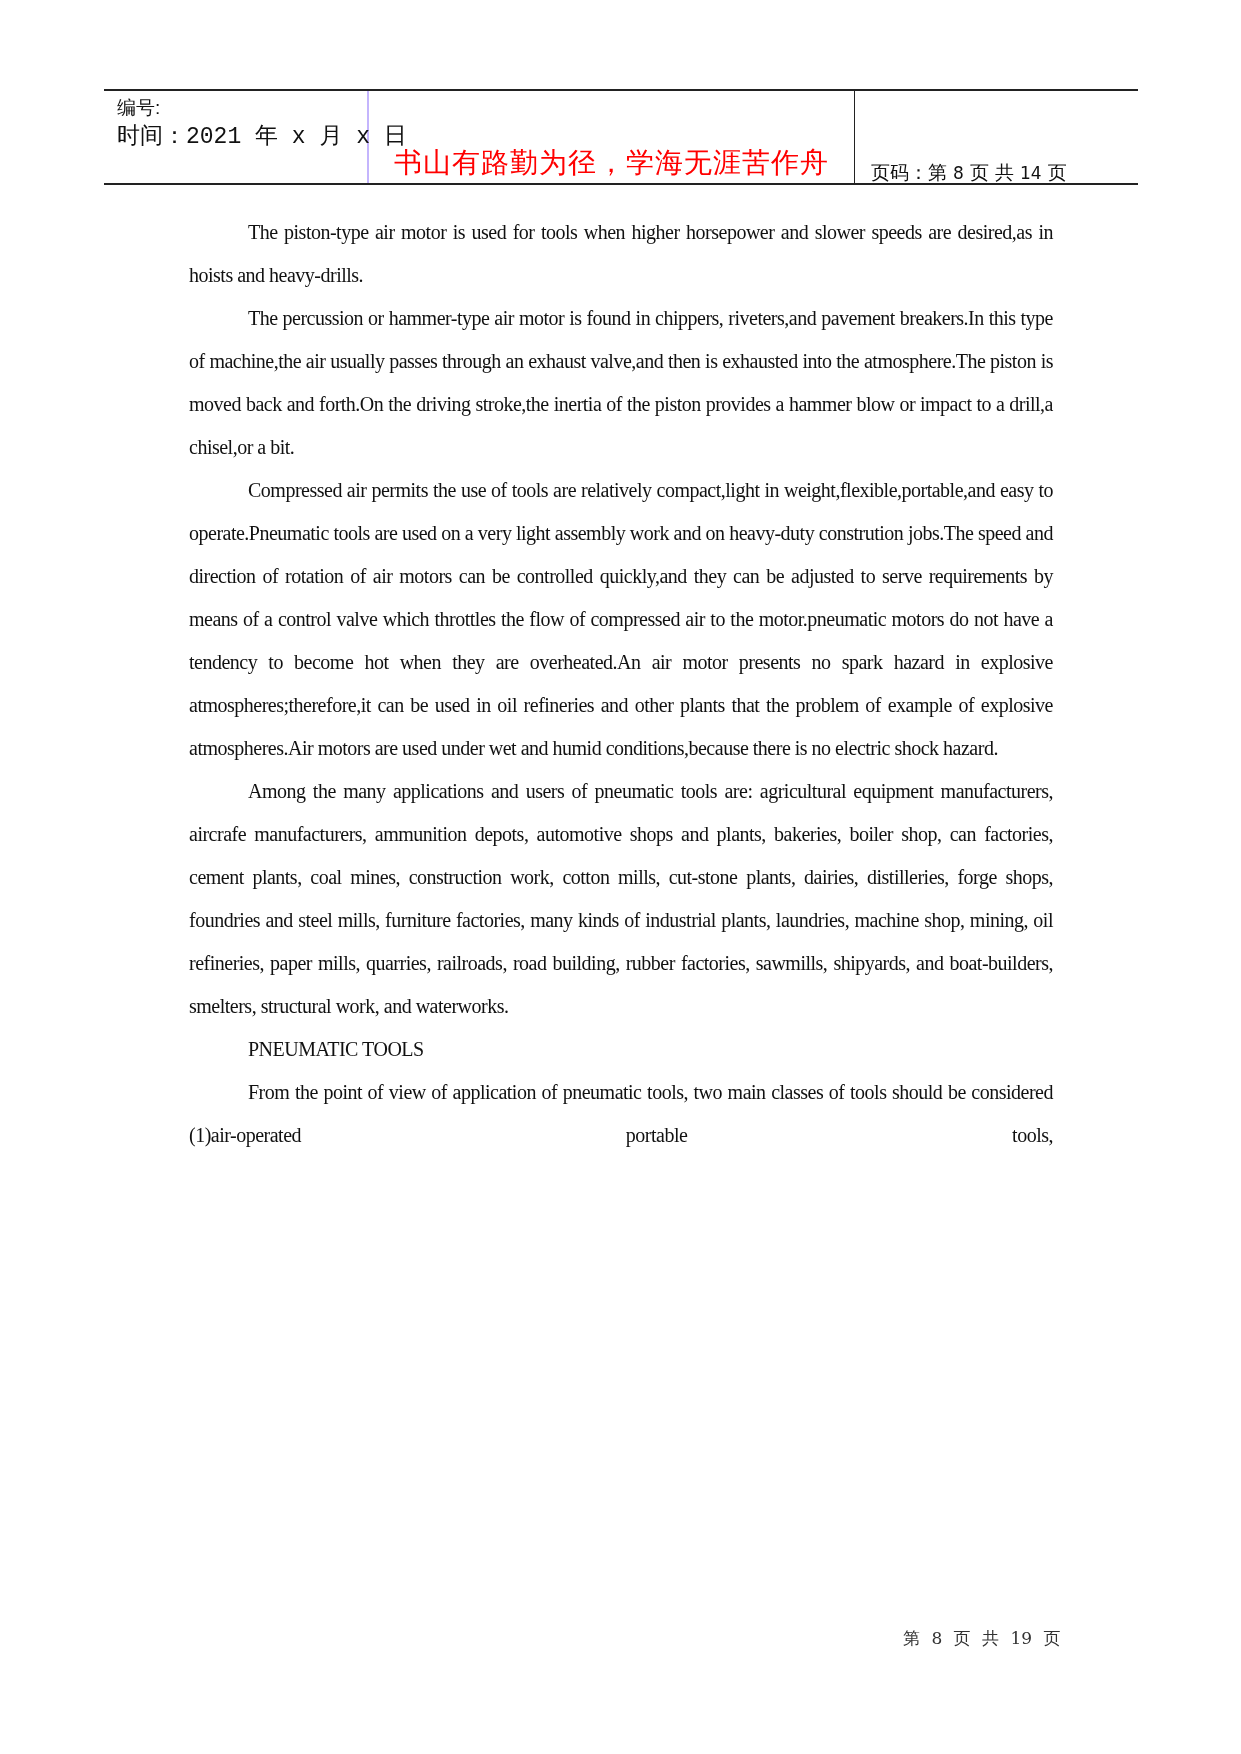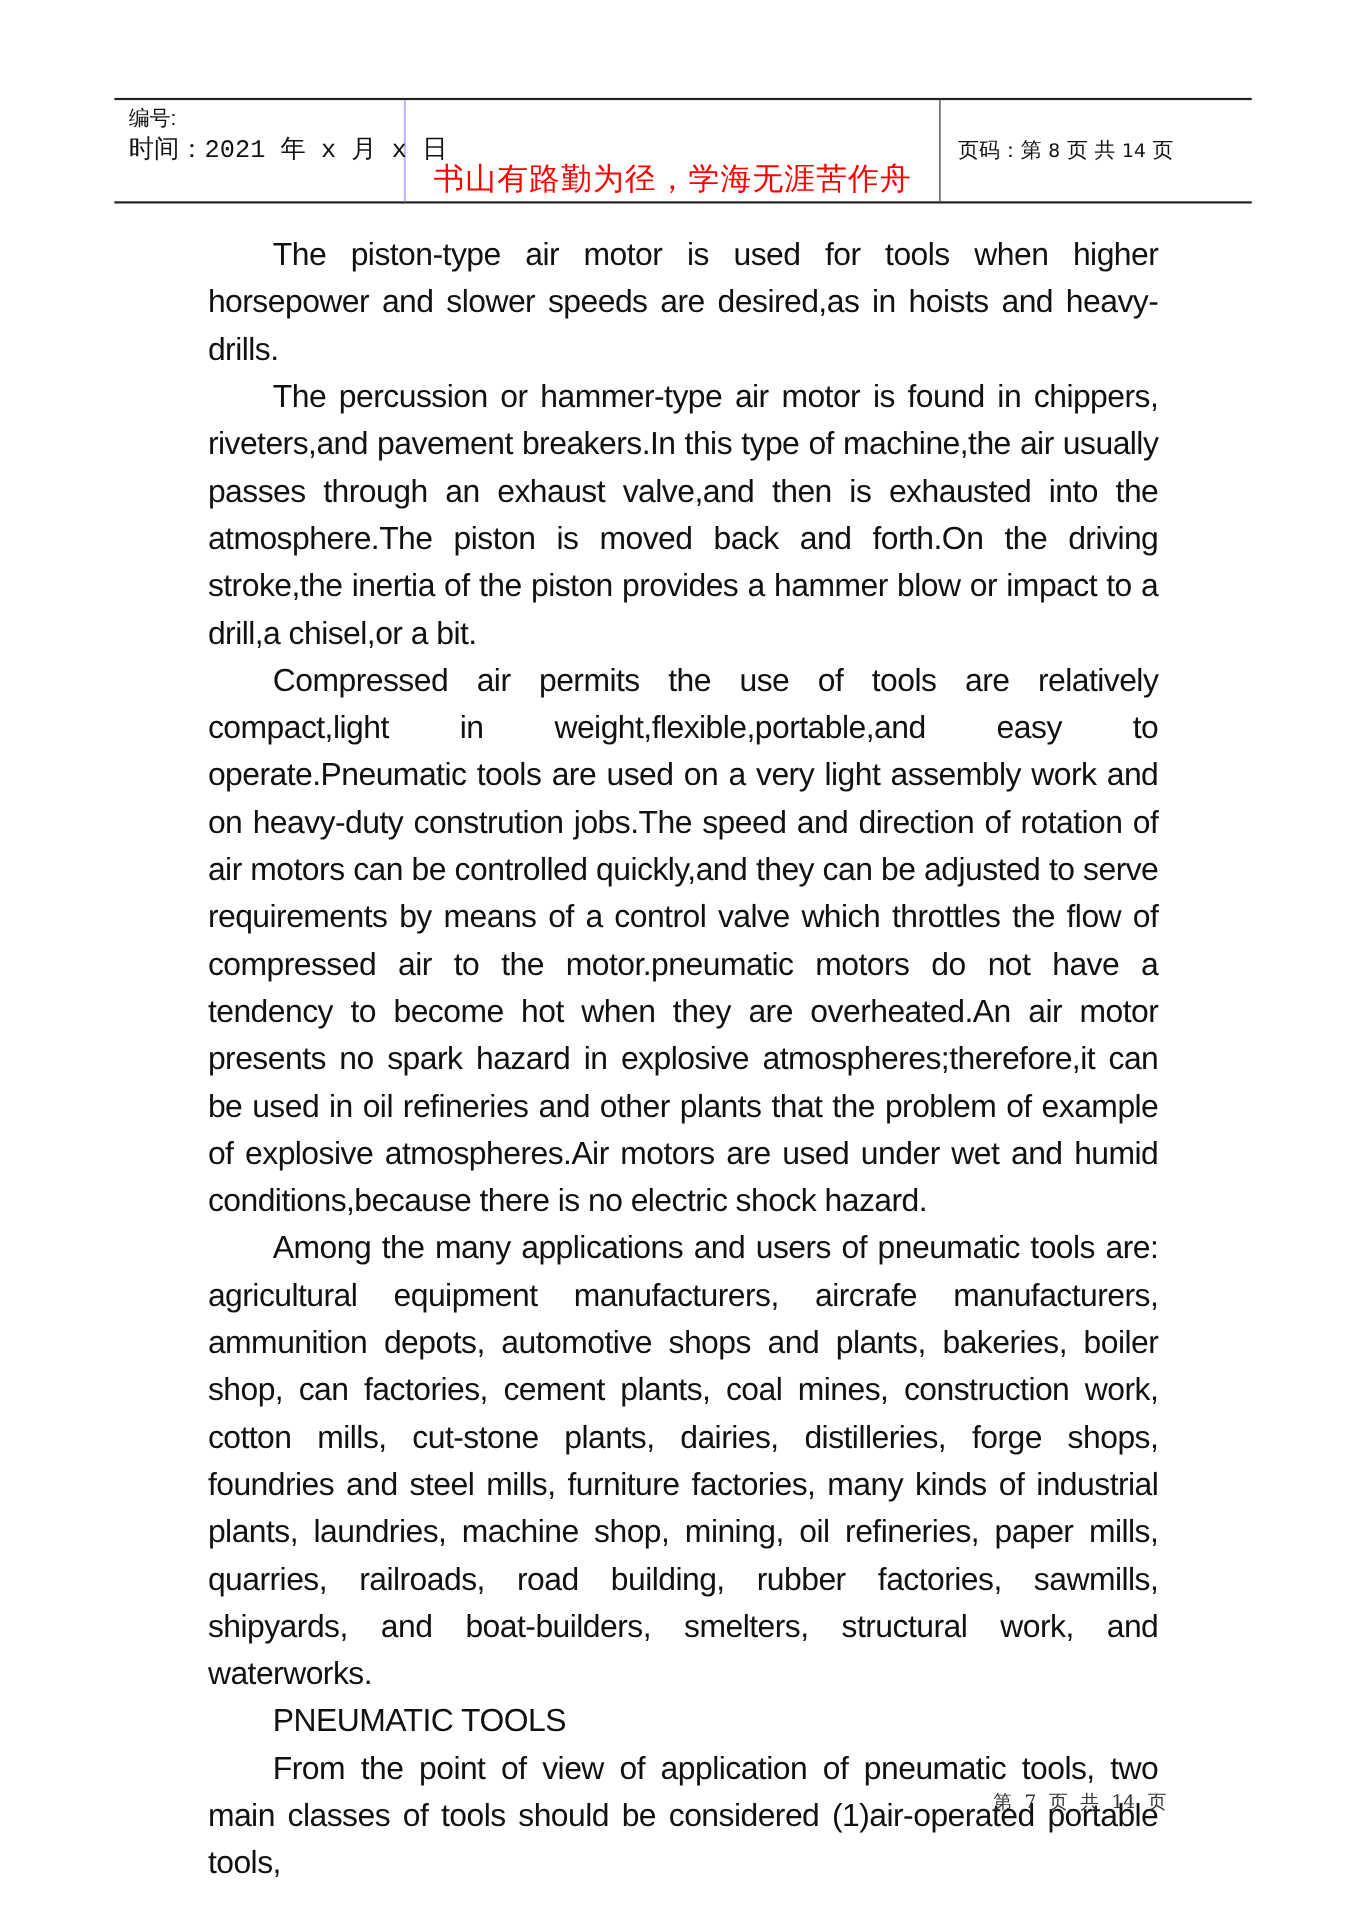--- a/index.html
+++ b/index.html
@@ -3,34 +3,34 @@
 <meta charset="utf-8">
 <style>
   html, body { margin: 0; padding: 0; background: #ffffff; }
   body { width: 1241px; height: 1754px; position: relative; overflow: hidden;
          font-family: "DejaVu Sans", "Liberation Sans", sans-serif; color: #111; }
   .header { position: absolute; left: 104px; top: 89px; width: 1034px; height: 92px;
             border-top: 2px solid #222; border-bottom: 2px solid #222; }
   .hcell { position: absolute; top: 0; height: 92px; }
   .h-left { left: 0; width: 263px; border-right: 2px solid #c4b5fd; }
   .h-mid { left: 265px; width: 485px; border-right: 1.5px solid #222; }
-  .h-right { left: 752px; width: 282px; }
+  .h-right { left: 752px; width: 282px; margin-top: 36px; }
   .h-left .l1 { position: absolute; left: 13px; top: 4px; font-size: 19px;
                 font-family: "Liberation Sans", sans-serif; }
   .h-left .l2 { position: absolute; left: 13px; top: 29px; font-size: 23px; white-space: nowrap;
                 font-family: Liberation Mono, monospace; }
   .h-mid .motto { position: absolute; left: 0; right: 0; top: 26px; text-align: center;
                   color: #ff0000; font-size: 28px; font-family: "DejaVu Serif", serif;
                   white-space: nowrap; letter-spacing: 1px; margin-top: 27px; }
   .h-right .pg { position: absolute; left: 15px; top: 33px; font-size: 19px; white-space: nowrap;
                  font-family: "DejaVu Sans", sans-serif; }
   .h-right .pg .num { font-size: 17px; }
   .body-text { position: absolute; left: 189px; top: 211px; width: 864px;
-               font-size: 29px; line-height: 43px; text-align: justify;
-               font-family: Liberation Sans, sans-serif; letter-spacing: -0.5px; word-spacing: 0px; }
+               font-size: 20px; line-height: 43px; text-align: justify;
+               font-family: Liberation Serif, serif; letter-spacing: -0.5px; word-spacing: 0px; }
   .body-text p { margin: 0; text-indent: 59px; text-align-last: left; }
   .body-text p.cont { text-align-last: justify; }
   .footer { position: absolute; left: 903px; top: 1627px; width: 150px; text-align: right;
             font-size: 17px; color: #333; white-space: nowrap;
             font-family: "DejaVu Serif", serif; word-spacing: 6px; }
 </style>
 </head>
 <body>
 
 <div class="header">
@@ -48,13 +48,13 @@
 
 <div class="body-text">
   <p>The piston-type air motor is used for tools when higher horsepower and slower speeds are desired,as in hoists and heavy-drills.</p>
   <p>The percussion or hammer-type air motor is found in chippers, riveters,and pavement breakers.In this type of machine,the air usually passes through an exhaust valve,and then is exhausted into the atmosphere.The piston is moved back and forth.On the driving stroke,the inertia of the piston provides a hammer blow or impact to a drill,a chisel,or a bit.</p>
   <p>Compressed air permits the use of tools are relatively compact,light in weight,flexible,portable,and easy to operate.Pneumatic tools are used on a very light assembly work and on heavy-duty constrution jobs.The speed and direction of rotation of air motors can be controlled quickly,and they can be adjusted to serve requirements by means of a control valve which throttles the flow of compressed air to the motor.pneumatic motors do not have a tendency to become hot when they are overheated.An air motor presents no spark hazard in explosive atmospheres;therefore,it can be used in oil refineries and other plants that the problem of example of explosive atmospheres.Air motors are used under wet and humid conditions,because there is no electric shock hazard.</p>
   <p>Among the many applications and users of pneumatic tools are: agricultural equipment manufacturers, aircrafe manufacturers, ammunition depots, automotive shops and plants, bakeries, boiler shop, can factories, cement plants, coal mines, construction work, cotton mills, cut-stone plants, dairies, distilleries, forge shops, foundries and steel mills, furniture factories, many kinds of industrial plants, laundries, machine shop, mining, oil refineries, paper mills, quarries, railroads, road building, rubber factories, sawmills, shipyards, and boat-builders, smelters, structural work, and waterworks.</p>
   <p>PNEUMATIC TOOLS</p>
   <p class="cont">From the point of view of application of pneumatic tools, two main classes of tools should be considered (1)air-operated portable tools,</p>
 </div>
 
-<div class="footer">第 7 页 共 14 页</div>
+<div class="footer">第 8 页 共 19 页</div>
 
 </body></html>

